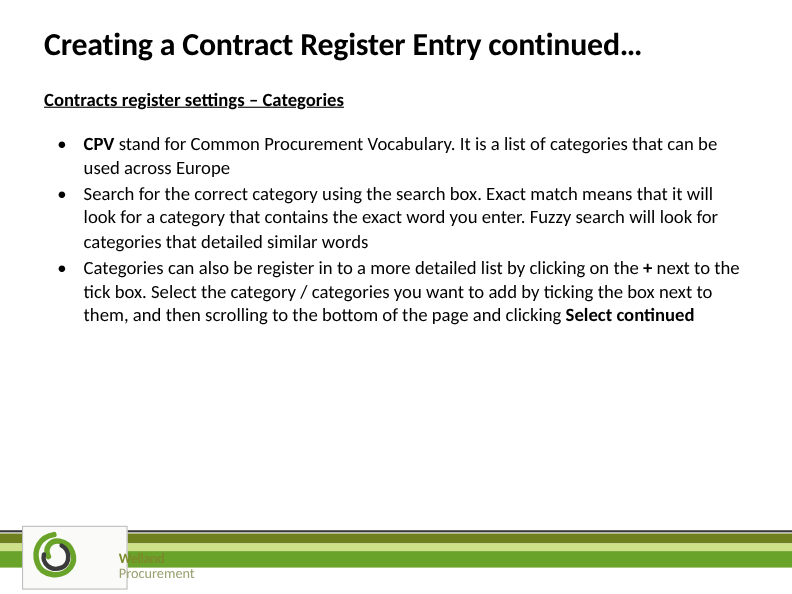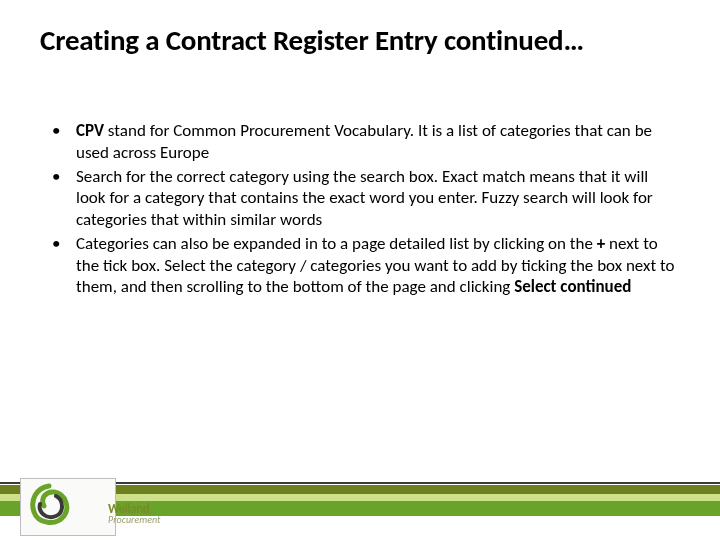--- a/index.html
+++ b/index.html
@@ -15,40 +15,41 @@
   .footer { position: absolute; left: 0; right: 0; bottom: 24px; height: 34px; }
   .footer .line-dark { position: absolute; left: 0; right: 0; top: 0; height: 2px; background: #3a3a3a; }
   .footer .band-olive { position: absolute; left: 0; right: 0; top: 3px; height: 9px; background: #6e7f1f; }
   .footer .band-light { position: absolute; left: 0; right: 0; top: 12px; height: 7px; background: #cfe08a; }
   .footer .band-green { position: absolute; left: 0; right: 0; top: 19px; height: 15px; background: #6aa32a; }
   .logo { position: absolute; left: 20px; bottom: 4px; width: 96px; height: 58px; }
   .logo .box { position: absolute; inset: 0; border: 1px solid #bdbdbd; background: #fafaf8; }
   .logo .swirl { position: absolute; left: 6px; top: 4px; width: 46px; height: 46px; }
   .logo .brand { position: absolute; left: 54px; top: 24px; font-size: 9px; line-height: 1.0; color: #6e7f1f; margin-left: 34px; }
   .logo .brand .w { font-size: 13px; font-weight: 700; color: #7b8a2a; letter-spacing: -0.5px; }
-  .logo .brand .p { font-size: 10px; color: #9aa06f; font-style: italic; }
+  .logo .brand .p { font-size: 13px; color: #9aa06f; }
 </style>
 </head>
 <body>
 
 <div class="slide">
 
   <div class="title">Creating a Contract Register Entry continued…</div>
 
+  <div class="subtitle">Contracts register settings – Categories</div>
 
   <div class="bullets">
     <ul>
       <li>
         <span></span><span class="bold">CPV</span><span> stand for Common Procurement Vocabulary. It is a list of categories that can be used across Europe</span>
       </li>
       <li>
-        <span>Search for the correct category using the search box. Exact match means that it will look for a category that contains the exact word you enter. Fuzzy search will look for categories that within similar words</span>
+        <span>Search for the correct category using the search box. Exact match means that it will look for a category that contains the exact word you enter. Fuzzy search will look for categories that detailed similar words</span>
       </li>
       <li>
-        <span>Categories can also be expanded in to a page detailed list by clicking on the </span><span class="bold">+</span><span> next to the tick box. Select the category / categories you want to add by ticking the box next to them, and then scrolling to the bottom of the page and clicking </span><span class="bold">Select continued</span>
+        <span>Categories can also be register in to a more detailed list by clicking on the </span><span class="bold">+</span><span> next to the tick box. Select the category / categories you want to add by ticking the box next to them, and then scrolling to the bottom of the page and clicking </span><span class="bold">Select continued</span>
       </li>
     </ul>
   </div>
 
   <div class="footer">
     <div class="line-dark"></div>
     <div class="band-olive"></div>
     <div class="band-light"></div>
     <div class="band-green"></div>
   </div>

